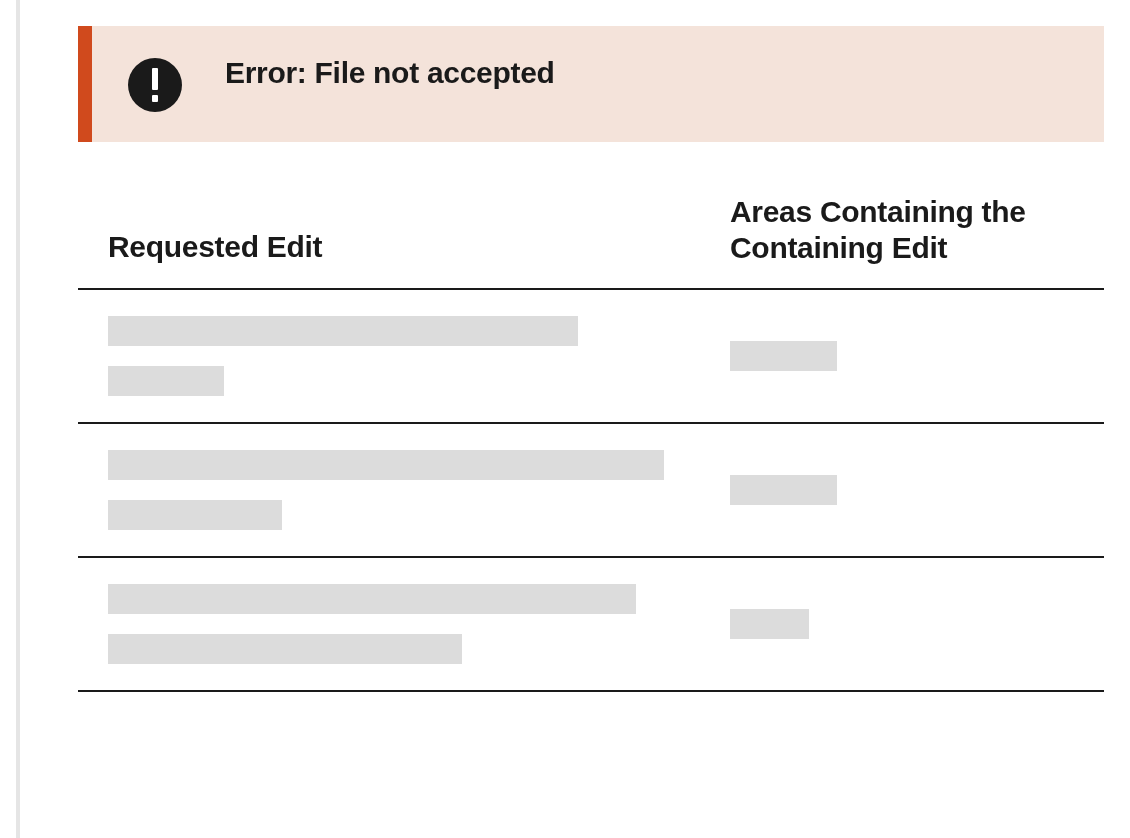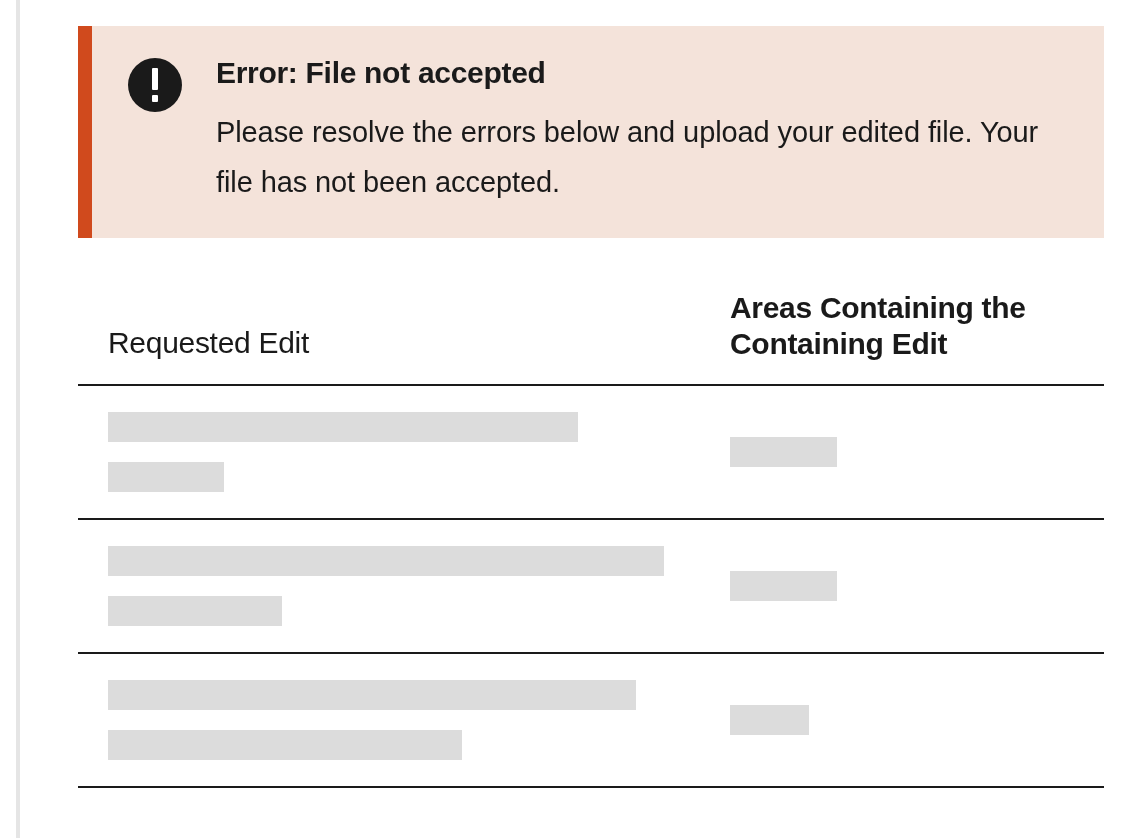--- a/index.html
+++ b/index.html
@@ -26,21 +26,21 @@
       margin-left: 78px;
       padding-top: 26px;
       padding-right: 26px;
     }
     .alert {
       background: #f4e3da;
       border-left: 14px solid #d04a1d;
       padding: 30px 40px 30px 36px;
       display: flex;
       align-items: flex-start;
-      gap: 34px;
+      gap: 43px;
     }
     .alert-icon {
       flex-shrink: 0;
       width: 54px;
       height: 54px;
       border-radius: 50%;
       background: #1a1a1a;
       display: flex;
       align-items: center;
       justify-content: center;
@@ -72,21 +72,21 @@
       margin-top: 52px;
     }
     .table-header {
       display: flex;
       padding: 0 30px 22px 30px;
       border-bottom: 2px solid #1a1a1a;
     }
     .th-left {
       flex: 0 0 622px;
       font-size: 30px;
-      font-weight: 400;
+      font-weight: 700;
       color: #1a1a1a;
       letter-spacing: -0.3px;
       align-self: flex-end;
       padding-bottom: 2px;
     }
     .th-right {
       flex: 1;
       font-size: 30px;
       font-weight: 700;
       color: #1a1a1a;
@@ -123,21 +123,20 @@
 
   <div class="alert">
     <div class="alert-icon">
       <svg viewBox="0 0 10 34" xmlns="http://www.w3.org/2000/svg">
         <rect x="2" y="0" width="6" height="22" rx="1"></rect>
         <rect x="2" y="27" width="6" height="7" rx="1"></rect>
       </svg>
     </div>
     <div class="alert-body">
       <div class="alert-title">Error: File not accepted</div>
-      <div class="alert-message">Please resolve the errors below and upload your edited file. Your file has not been accepted.</div>
     </div>
   </div>
 
   <div class="table">
     <div class="table-header">
       <div class="th-left">Requested Edit</div>
       <div class="th-right">Areas Containing the Containing Edit</div>
     </div>
     <div id="table-body">
         <div class="table-row">

